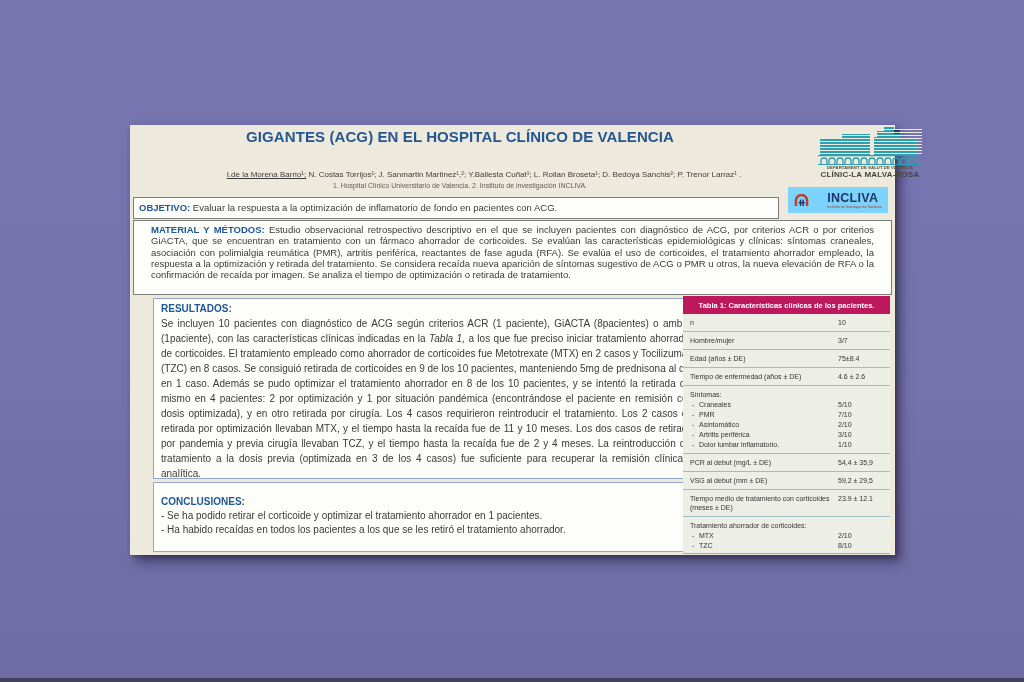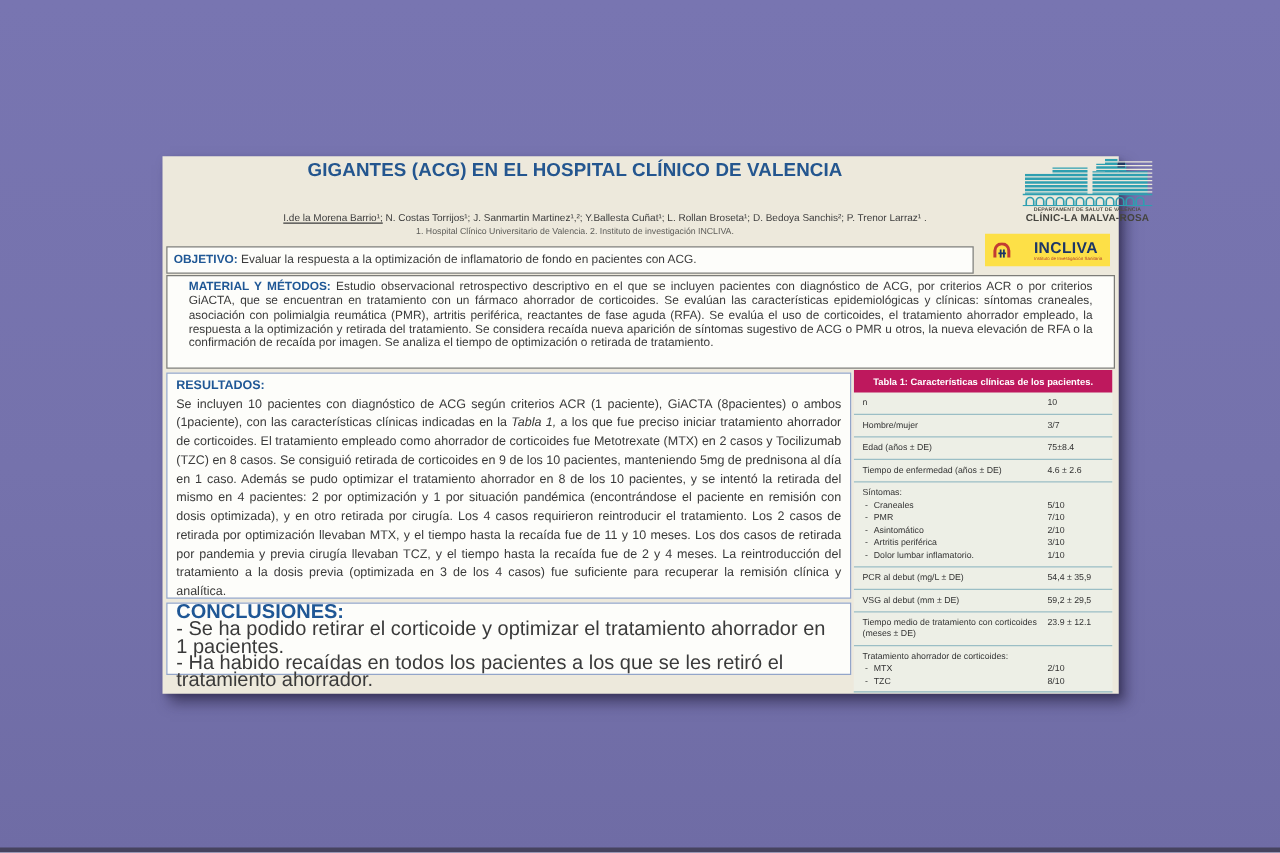--- a/index.html
+++ b/index.html
@@ -23,38 +23,38 @@
   .authors { position:absolute; left:8px; top:45px; width:644px; text-align:center; font-size:8px; color:#3d3d3d; }
   .lead-author { text-decoration:underline;margin-left:48px; }
   .affiliations { position:absolute; left:8px; top:57px; width:644px; text-align:center; font-size:7px; color:#5c5c58; }
 
   
   .malva-logo { position:absolute; left:685px; top:2px; width:110px; height:59px; text-align:center; }
   .malva-logo svg { display:block; margin:0 auto; }
   .malva-line1 { font-size:4.2px; font-weight:bold; color:#514f47; letter-spacing:0.1px; line-height:5px; }
   .malva-line2 { font-size:8px; font-weight:bold; color:#45443f; line-height:9px; letter-spacing:0.2px; }
 
-  .incliva-logo { position:absolute; left:658px; top:62px; width:100px; height:26px; background:#fde047;
+  .incliva-logo { position:absolute; left:658px; top:62px; width:100px; height:26px; background:#7dd3fc;
     display:flex; align-items:center; justify-content:center; gap:18px; }
   .incliva-text { display:flex; flex-direction:column; align-items:flex-start; }
   .incliva-name { font-size:12.5px; font-weight:bold; color:#1C3667; line-height:12px; letter-spacing:0.3px; }
   .incliva-sub { font-size:3.6px; color:#B03A2E; line-height:4px; margin-top:1px; }
 
   
   .txt-box { position:absolute; background:#FDFDFA; color:#3a3a3a; }
   .gray-border { border:1px solid #7c7c78; }
-  .blue-border { border:1px solid #93A5C9; }
+  .blue-border { border:1px solid #93A5C9;margin-left:20px; }
   .sec-label { font-weight:bold; color:#1F5795; }
 
   #objetivo-box { left:3px; top:72px; width:646px; height:22px; padding:4px 5px; font-size:9.5px; line-height:12px; white-space:nowrap; overflow:hidden; }
   #material-box { left:3px; top:95px; width:759px; height:75px; padding:3px 17px; font-size:9.5px; line-height:11.3px; text-align:justify; }
   #resultados-box { left:3px; top:173px; width:548px; height:181px; padding:2px 7px; font-size:10px; }
   #resultados-box .sec-label { display:block; line-height:15px; }
   #resultados-box p { line-height:15px; text-align:justify; }
-  #conclusiones-box { left:3px; top:357px; width:548px; height:58px; padding:0 7px; font-size:16px; line-height:13.8px; }
+  #conclusiones-box { left:3px; top:357px; width:548px; height:70px; padding:12px 7px; font-size:10px; line-height:13.8px; }
 
   
   .table1 { position:absolute; left:553px; top:171px; width:207px; height:258px; overflow:hidden; background:#EDEFE6; border-bottom:1px solid #8fb7bf; }
   .t-header { background:#be185d; color:#ffffff; font-size:7.5px; font-weight:bold; text-align:center; padding:5px 2px 4px; line-height:9px; }
   .t-row { border-bottom:1px solid #9bbec5; padding:4px 0 4px 7px; }
   .t-line { display:flex; align-items:flex-start; font-size:7px; line-height:9px; color:#333; }
   .t-line + .t-line { margin-top:1px; }
   .t-bullet { width:9px; flex:none; padding-left:2px; }
   .t-label { flex:1; padding-right:2px; }
   .t-value { width:52px; flex:none; }

